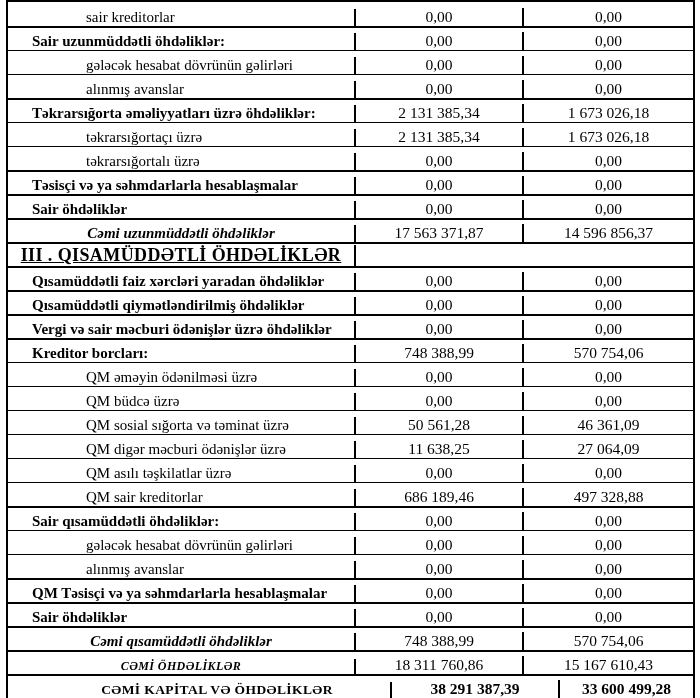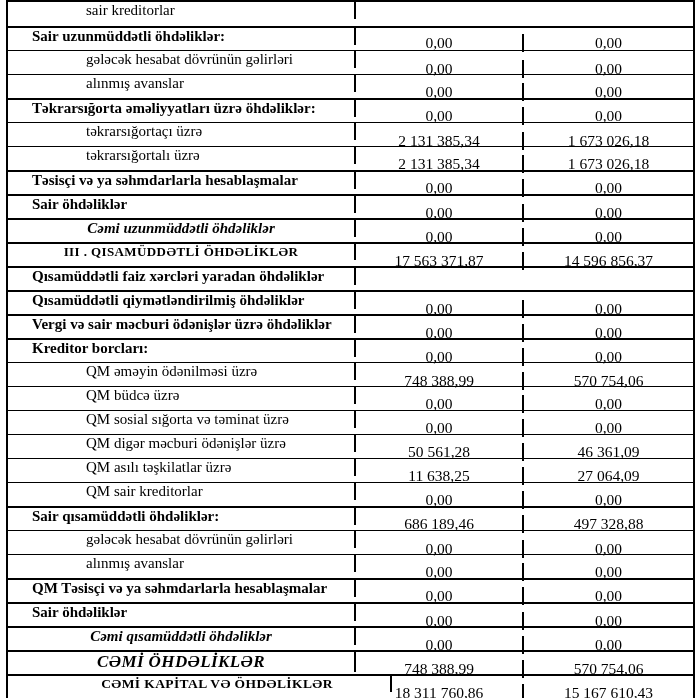--- a/index.html
+++ b/index.html
@@ -6,35 +6,35 @@
   .page{
     width:700px;height:698px;background:#ffffff;position:relative;
     font-family:"Liberation Serif","DejaVu Serif",serif;color:#000;
     overflow:hidden;
   }
   .bs-table{
     position:absolute;left:6px;top:0;width:689px;
     border:2px solid #000;border-top-width:2px;
     box-sizing:border-box;background:#fff;
   }
-  .row{display:flex;align-items:flex-start;height:24px;box-sizing:border-box;}
+  .row{display:flex;align-items:flex-end;height:24px;box-sizing:border-box;}
   .row{border-top:2px solid #000;}
   .row.r-item{border-top:1px solid #000;}
   .row:first-child{border-top:none;}
   .cell{display:flex;align-items:center;box-sizing:border-box;overflow:hidden;white-space:nowrap;}
   .c1{width:348px;border-right:2px solid #000;}
   .c2{width:168px;border-right:2px solid #000;justify-content:center;}
   .c3{flex:1;justify-content:center;}
   .c2,.c3{font-size:15.5px;margin-top:32px;}
   
   .r-item .c1{padding-left:78px;font-size:15px;font-weight:normal;}
   .r-cat  .c1{padding-left:24px;font-size:15px;font-weight:bold;}
   .r-total .c1{justify-content:center;font-size:15px;font-weight:bold;font-style:italic;}
-  .r-section .c1{justify-content:center;font-size:13px;font-weight:bold;letter-spacing:0.4px;}
-  .r-totalcaps .c1{justify-content:center;font-size:17px;font-weight:bold;font-style:italic;letter-spacing:0.4px;}
+  .r-section .c1{justify-content:center;font-size:18px;font-weight:bold;letter-spacing:0.4px;text-decoration:underline;}
+  .r-totalcaps .c1{justify-content:center;font-size:12px;font-weight:bold;font-style:italic;letter-spacing:0.4px;}
   .r-grand .c1{justify-content:center;font-size:13.5px;font-weight:bold;letter-spacing:0.4px;margin-left:36px;}
   .r-grand .c2,.r-grand .c3{font-weight:bold;}
 </style>
 </head>
 <body>
 
 <div class="page">
   <div class="bs-table" id="bs-table">
       <div class="row r-item">
         <div class="cell c1">sair kreditorlar</div>

